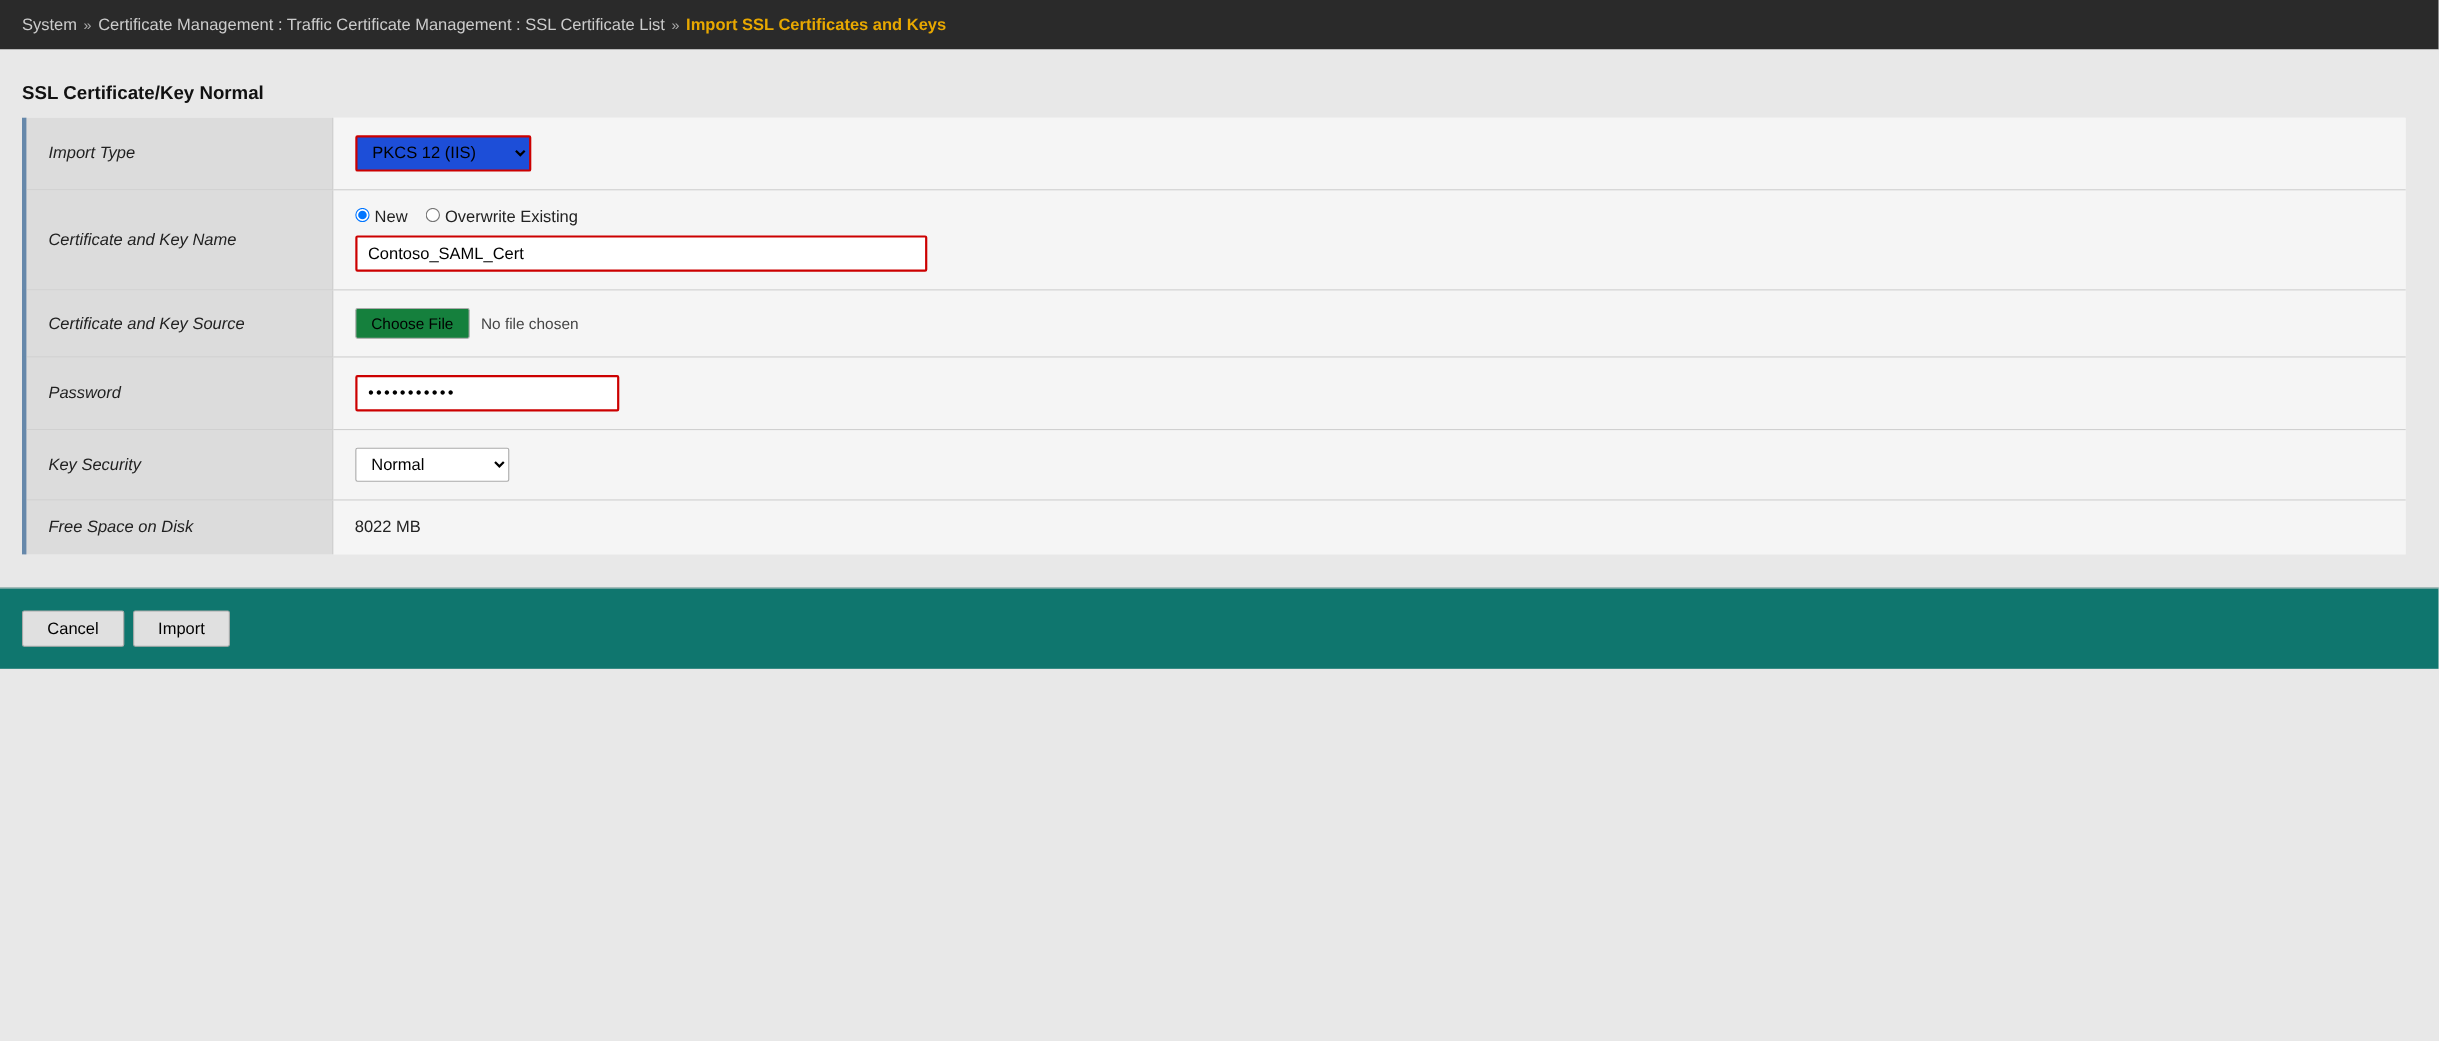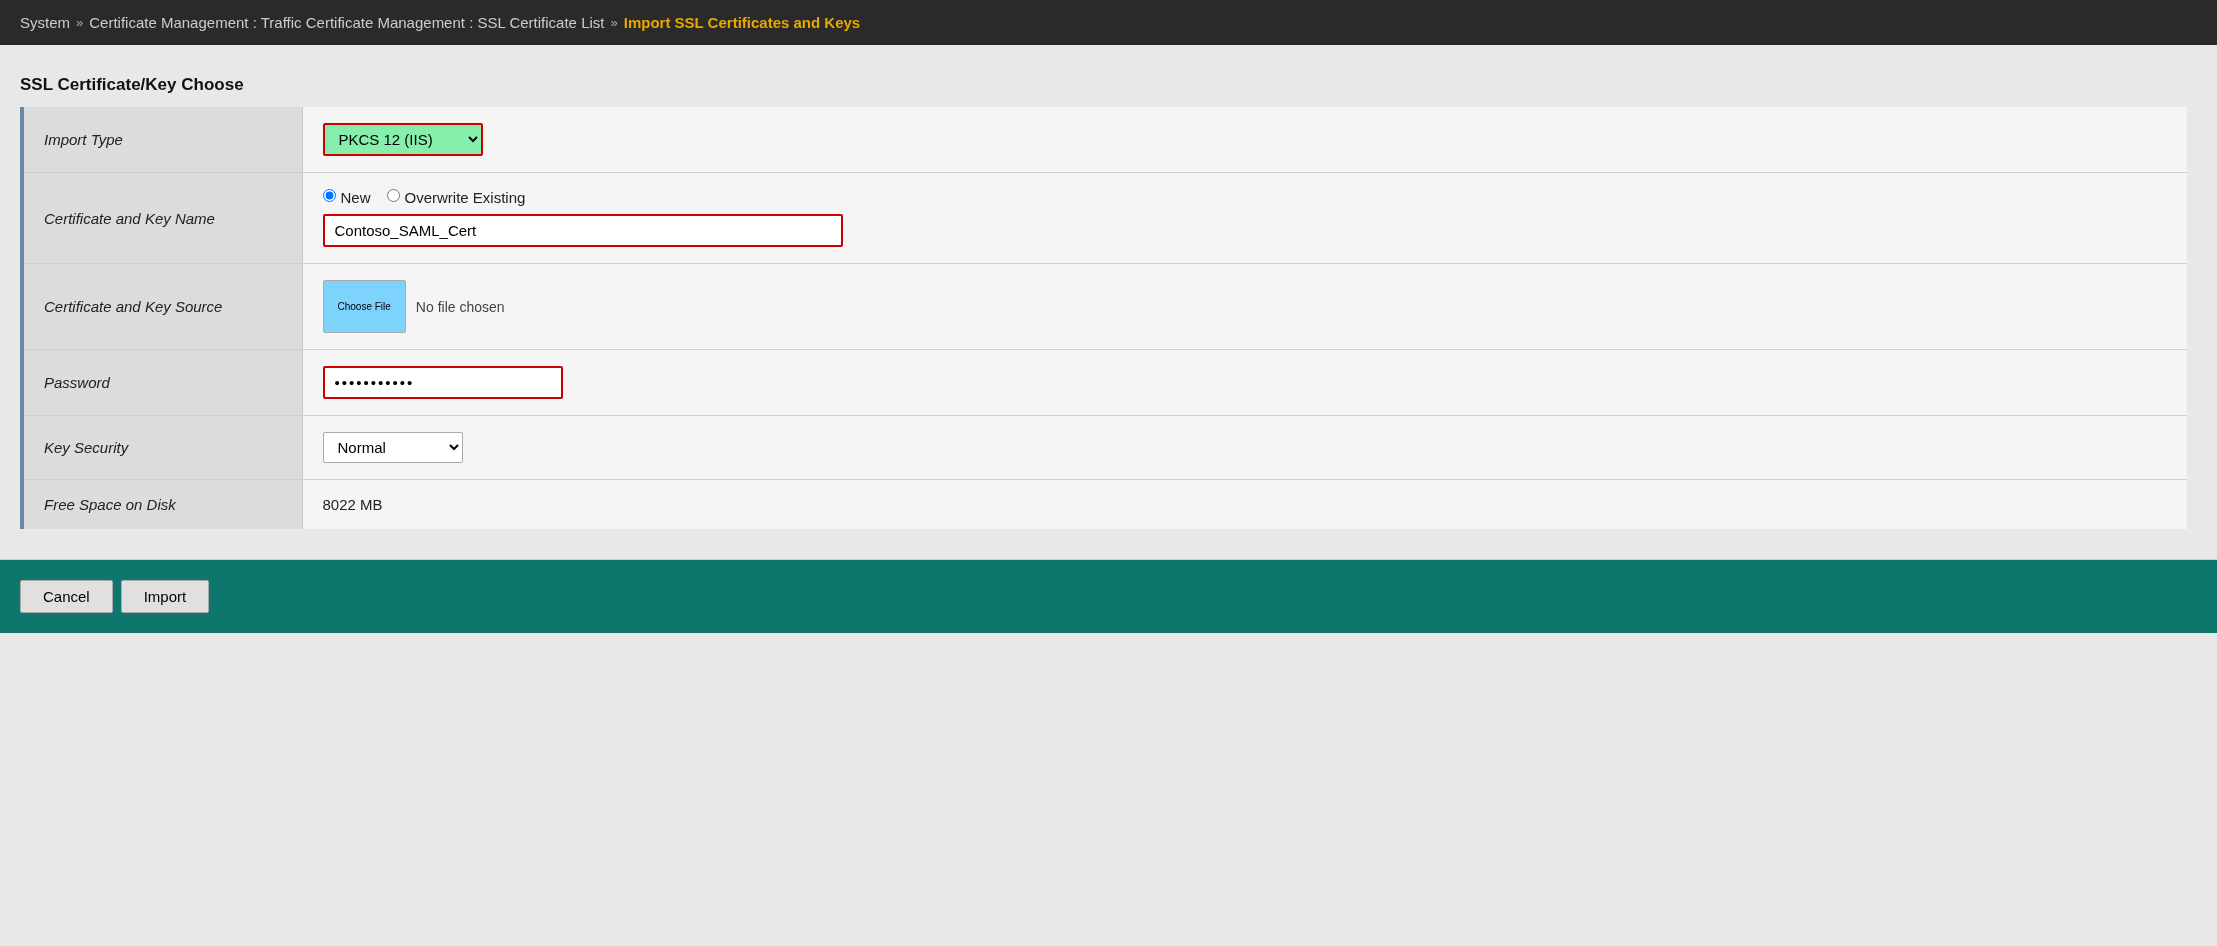--- a/index.html
+++ b/index.html
@@ -81,21 +81,21 @@
     .form-table td.value-cell {
       background: #f5f5f5;
     }
 
     
     .select-outlined {
       border: 2px solid #cc0000;
       border-radius: 2px;
       padding: 5px 10px;
       font-size: 15px;
-      background: #86efac;
+      background: #1d4ed8;
       cursor: pointer;
       min-width: 160px;
     }
 
     
     .radio-group {
       display: flex;
       align-items: center;
       gap: 16px;
       margin-bottom: 8px;
@@ -121,23 +121,23 @@
     }
 
     
     .file-input-area {
       display: flex;
       align-items: center;
       gap: 10px;
     }
     .choose-file-btn {
       border: 1px solid #aaa;
-      background: #7dd3fc;
-      padding: 20px 14px;
-      font-size: 10px;
+      background: #15803d;
+      padding: 5px 14px;
+      font-size: 14px;
       cursor: pointer;
       border-radius: 2px;
     }
     .no-file-text {
       font-size: 14px;
       color: #444;
     }
 
     
     .password-outlined {
@@ -189,21 +189,21 @@
 
 <div class="breadcrumb-bar">
   <span class="normal">System</span>
   <span class="sep">»</span>
   <span class="normal">Certificate Management : Traffic Certificate Management : SSL Certificate List</span>
   <span class="sep">»</span>
   <span class="current">Import SSL Certificates and Keys</span>
 </div>
 
 <div class="main-content">
-  <div class="section-title">SSL Certificate/Key Choose</div>
+  <div class="section-title">SSL Certificate/Key Normal</div>
 
   <table class="form-table">
 
     <tbody>
         <tr>
       <td class="label-cell">Import Type</td>
       <td class="value-cell">
         <select class="select-outlined">
           <option>PKCS 12 (IIS)</option>
           <option>PEM/DER</option>

